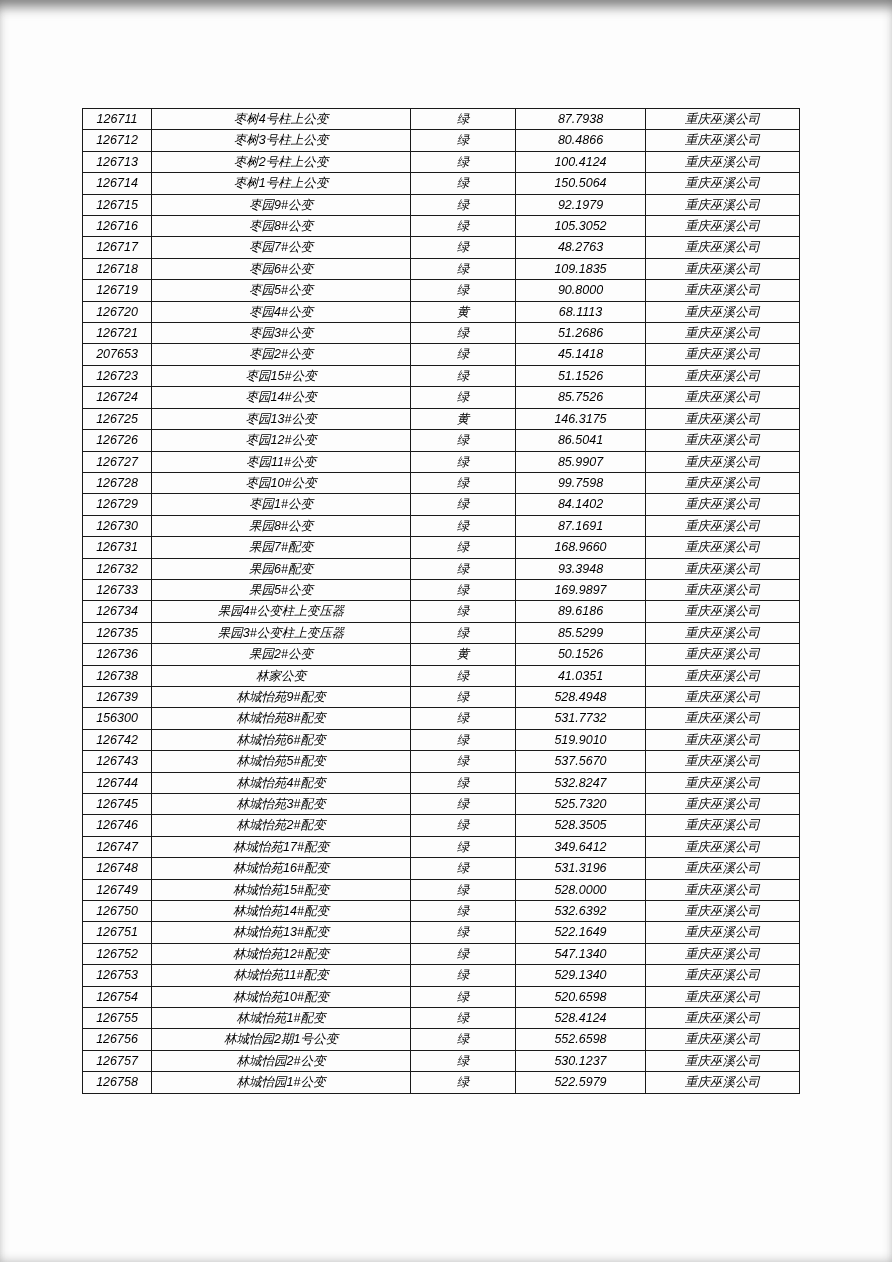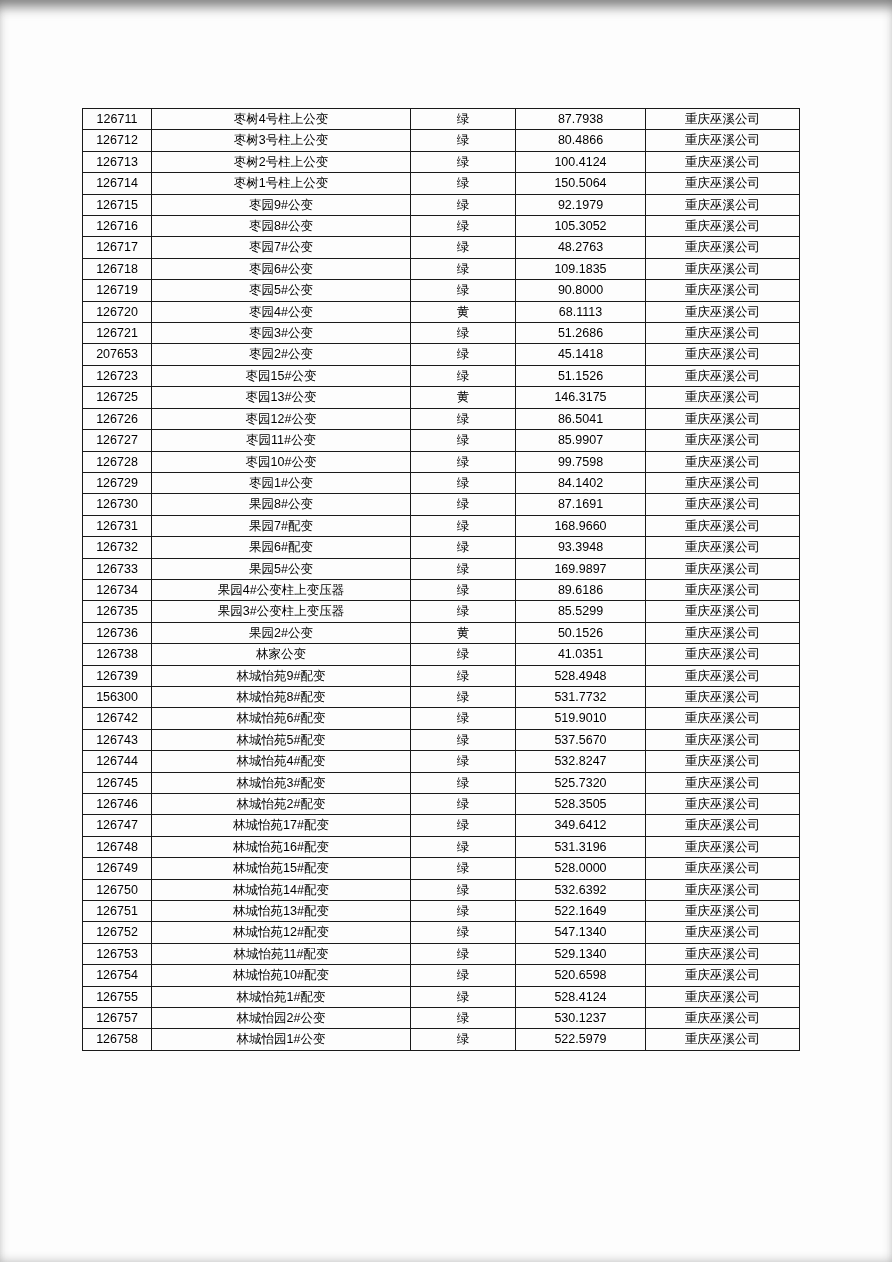--- a/index.html
+++ b/index.html
@@ -20,20 +20,21 @@
       inset 8px 0 8px -7px rgba(180,180,180,0.5),
       inset -8px 0 8px -7px rgba(180,180,180,0.5);
   }
   .data-table {
     position: absolute;
     left: 82px;
     top: 108px;
     width: 717px;
     border-collapse: collapse;
     table-layout: fixed;
+    font-style: italic;
   }
   .data-table td {
     border: 1px solid #1a1a1a;
     height: 20.4px;
     line-height: 20.4px;
     padding: 0;
     font-size: 12.5px;
     color: #000;
     text-align: center;
     white-space: nowrap;
@@ -150,20 +151,27 @@
   </tr>
 
   <tr>
     <td>126723</td>
     <td>枣园15#公变</td>
     <td>绿</td>
     <td>51.1526</td>
     <td>重庆巫溪公司</td>
   </tr>
 
+  <tr>
+    <td>126724</td>
+    <td>枣园14#公变</td>
+    <td>绿</td>
+    <td>85.7526</td>
+    <td>重庆巫溪公司</td>
+  </tr>
 
   <tr>
     <td>126725</td>
     <td>枣园13#公变</td>
     <td>黄</td>
     <td>146.3175</td>
     <td>重庆巫溪公司</td>
   </tr>
 
   <tr>
@@ -385,20 +393,27 @@
   </tr>
 
   <tr>
     <td>126755</td>
     <td>林城怡苑1#配变</td>
     <td>绿</td>
     <td>528.4124</td>
     <td>重庆巫溪公司</td>
   </tr>
 
+  <tr>
+    <td>126756</td>
+    <td>林城怡园2期1号公变</td>
+    <td>绿</td>
+    <td>552.6598</td>
+    <td>重庆巫溪公司</td>
+  </tr>
 
   <tr>
     <td>126757</td>
     <td>林城怡园2#公变</td>
     <td>绿</td>
     <td>530.1237</td>
     <td>重庆巫溪公司</td>
   </tr>
 
   <tr>

